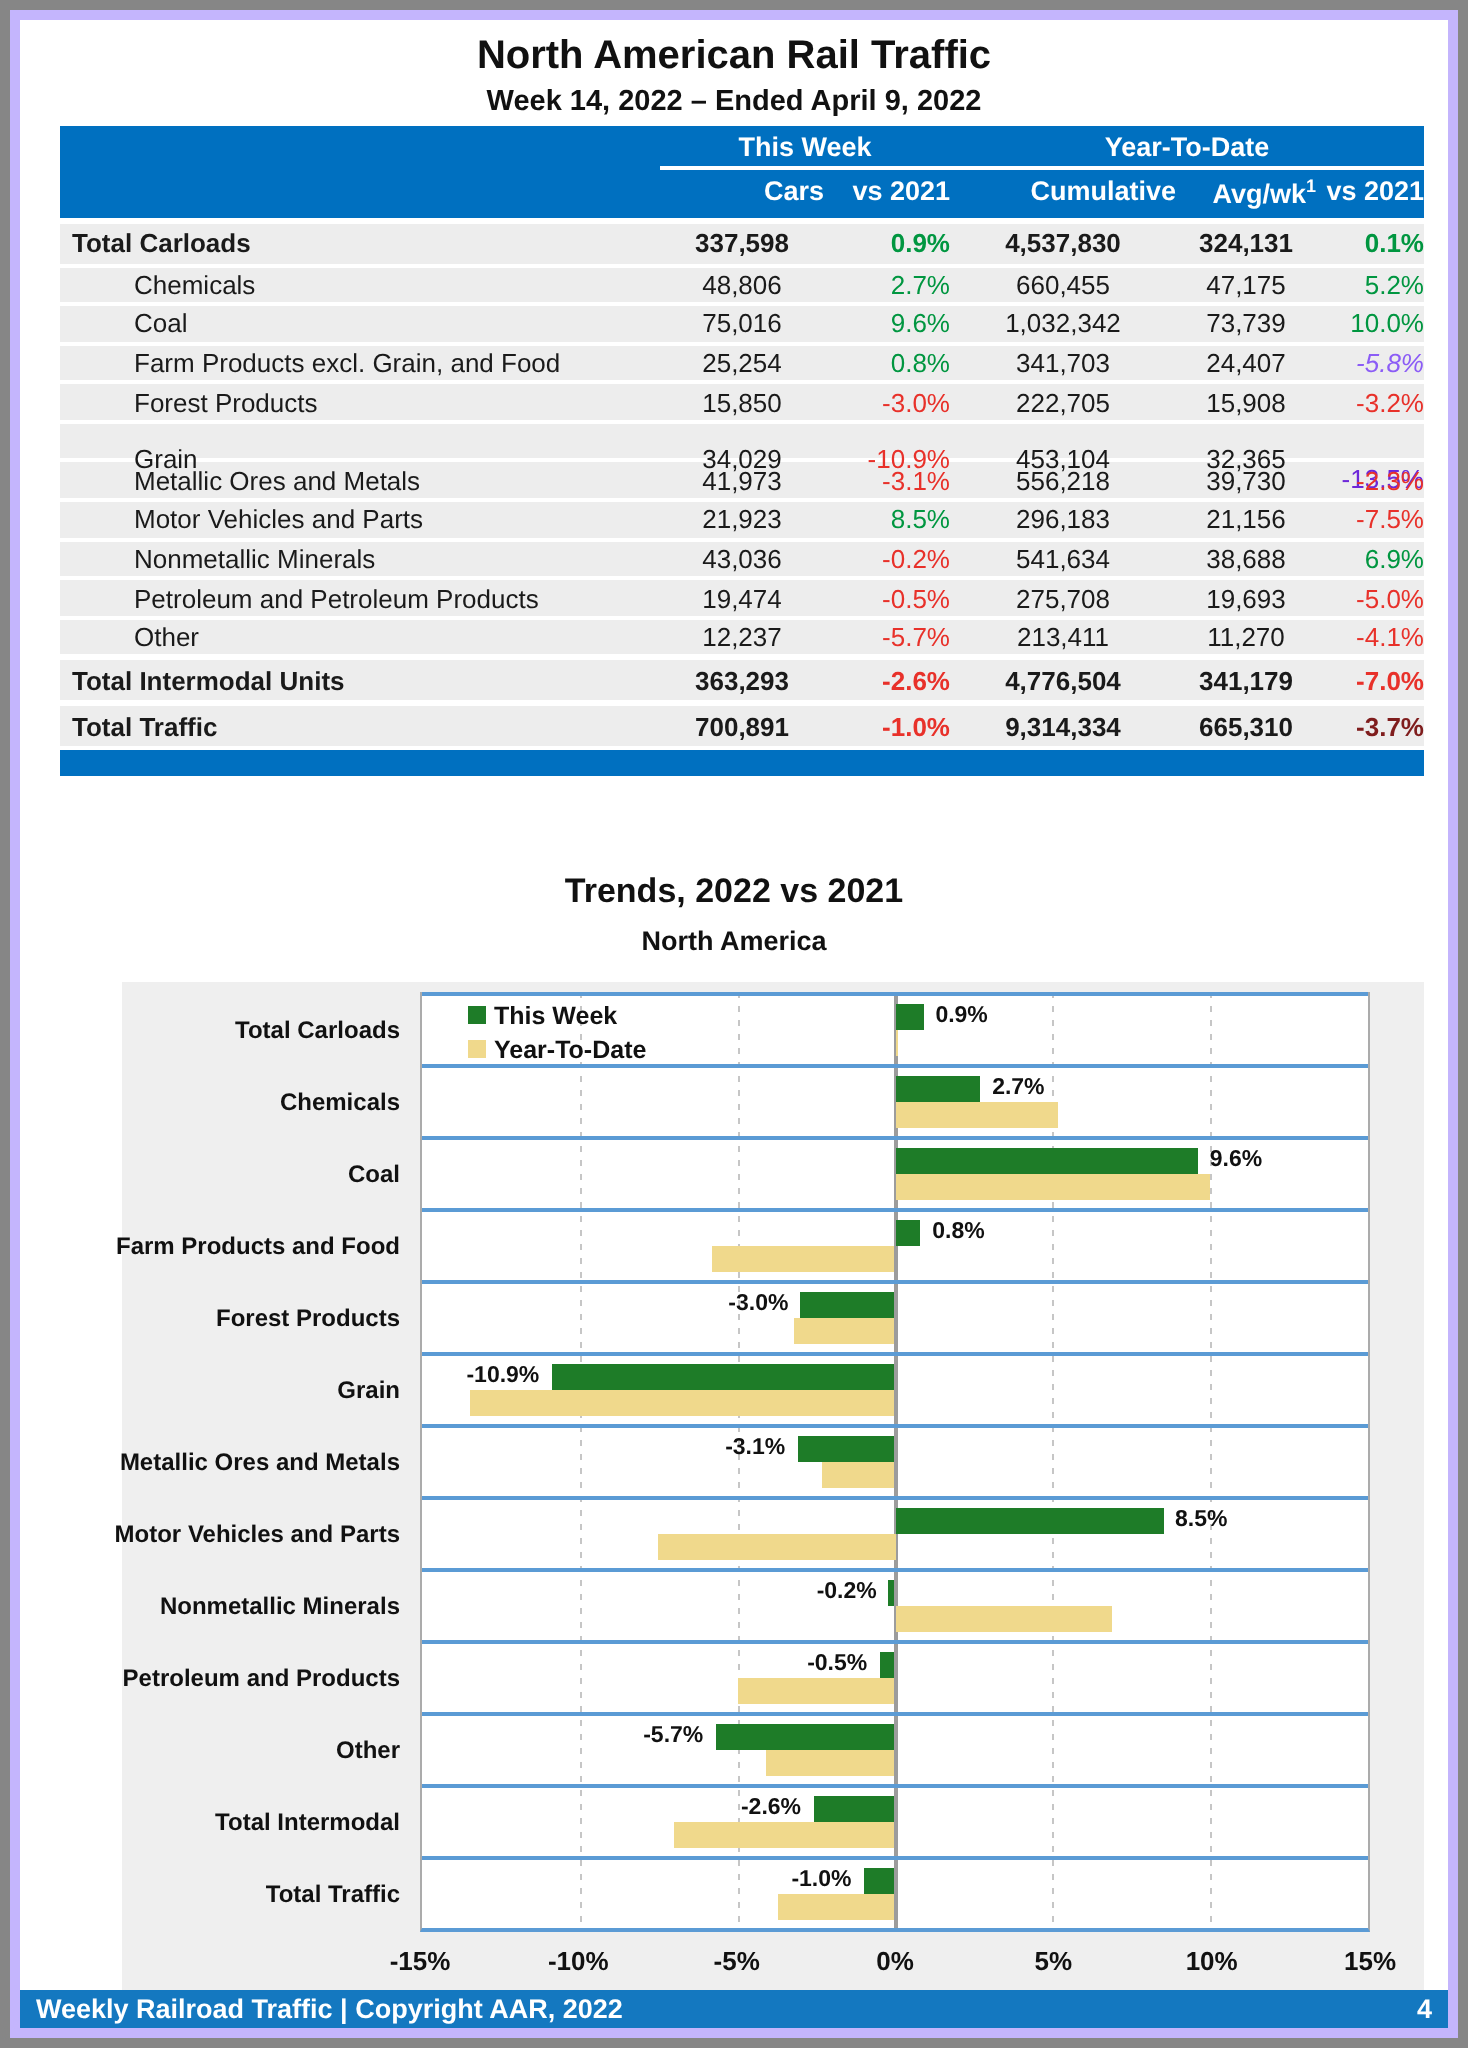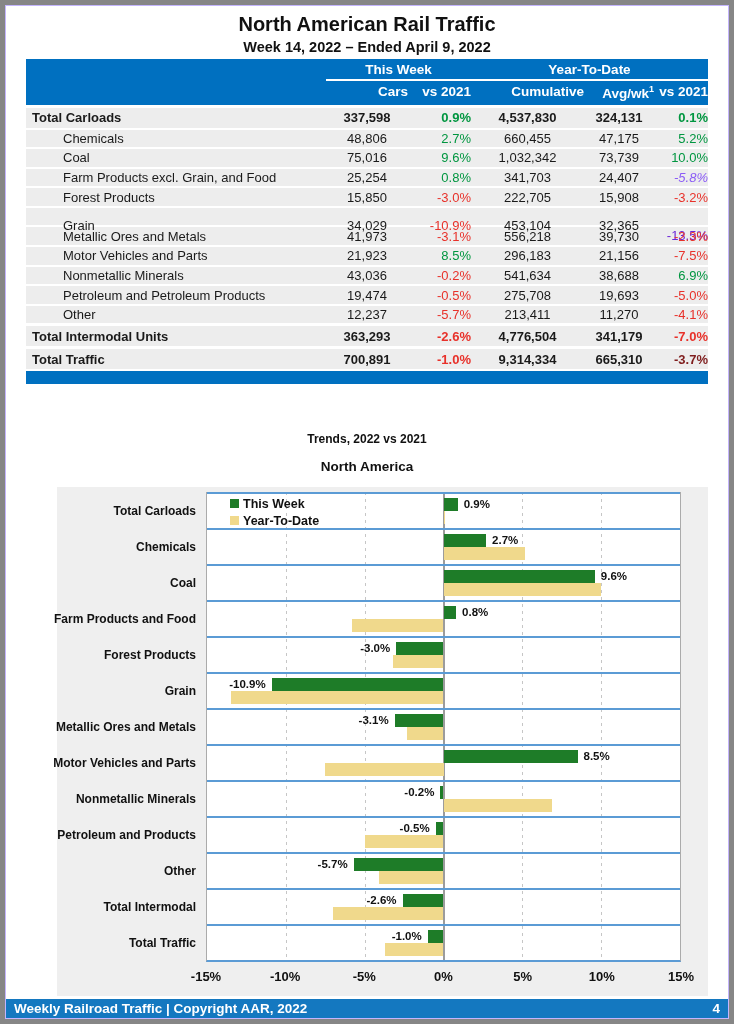--- a/index.html
+++ b/index.html
@@ -1,19 +1,19 @@
 <!DOCTYPE html>
 <html><head>
 <meta charset="utf-8">
 <style>
   * { margin:0; padding:0; box-sizing:border-box; }
   html,body { background:#8a8a8a; }
   body { font-family:"Liberation Sans", sans-serif; }
   .page { width:734px; height:1024px; background:#868686; padding:5px; position:relative; }
-  .inner { width:724px; height:1014px; background:#ffffff; border:1px solid #c4b5fd; position:relative; overflow:hidden; }
+  .inner { width:724px; height:1014px; background:#ffffff; border:5px solid #c4b5fd; position:relative; overflow:hidden; }
 
   
   .doc-title { position:absolute; top:7px; left:0; right:0; text-align:center; font-size:20px; font-weight:bold; color:#111; }
   .doc-subtitle { position:absolute; top:33px; left:0; right:0; text-align:center; font-size:14.5px; font-weight:bold; color:#111; }
 
   
   .rail-table { position:absolute; left:20px; top:53px; width:682px; }
   .tgrid { display:grid; grid-template-columns:300px 82px 63px 113px 70px 54px; padding-right:0; }
   .thead { background:#0070c0; color:#fff; font-weight:bold; padding:3px 18px 4px 0; }
   .thead .tgrid { padding-right:0; }
@@ -27,21 +27,21 @@
   .trow .lbl { padding-left:6px; white-space:nowrap; }
   .trow.sub .lbl { padding-left:37px; font-weight:normal; }
   .num { text-align:center; white-space:nowrap; }
   .pct { text-align:right; white-space:nowrap; font-weight:inherit; }
   .table-endbar { height:13px; background:#0070c0; margin-top:2px; }
 
   .footnote { position:absolute; top:390px; left:34px; font-size:12.5px; color:#1a1a1a; }
   .footnote sup { font-size:9px; margin-right:2px; }
 
   
-  .chart-title { position:absolute; top:426px; left:0; right:0; text-align:center; font-size:12px; font-weight:bold; color:#111; }
+  .chart-title { position:absolute; top:426px; left:0; right:0; text-align:center; font-size:17px; font-weight:bold; color:#111; }
   .chart-subtitle { position:absolute; top:453px; left:0; right:0; text-align:center; font-size:13.5px; font-weight:bold; color:#111; }
   .chart-panel { position:absolute; left:51px; top:481px; width:651px; height:509px; background:#efefef; }
   .chart-body { display:flex; padding-top:5px; }
   .chart-labels { width:149px; }
   .cat-label { height:36px; border-top:2px solid transparent; display:flex; align-items:center; justify-content:flex-end; padding-right:10px; font-size:12px; font-weight:bold; color:#111; white-space:nowrap; }
   .chart-plot { width:475px; position:relative; background:#fff; border-left:1px solid #ababab; border-right:1px solid #ababab; border-bottom:2px solid #5b9bd5; }
   .gridlayer { position:absolute; top:0; bottom:0; left:0; right:0; }
   .vgrid { position:absolute; top:0; bottom:0; width:1px; background:repeating-linear-gradient(to bottom,#c6c6c6 0 3px,transparent 3px 7px); }
   .zeroline { position:absolute; top:0; bottom:0; left:50%; width:2px; margin-left:-1px; background:#9c9c9c; }
   .crow { height:36px; border-top:2px solid #5b9bd5; position:relative; }

